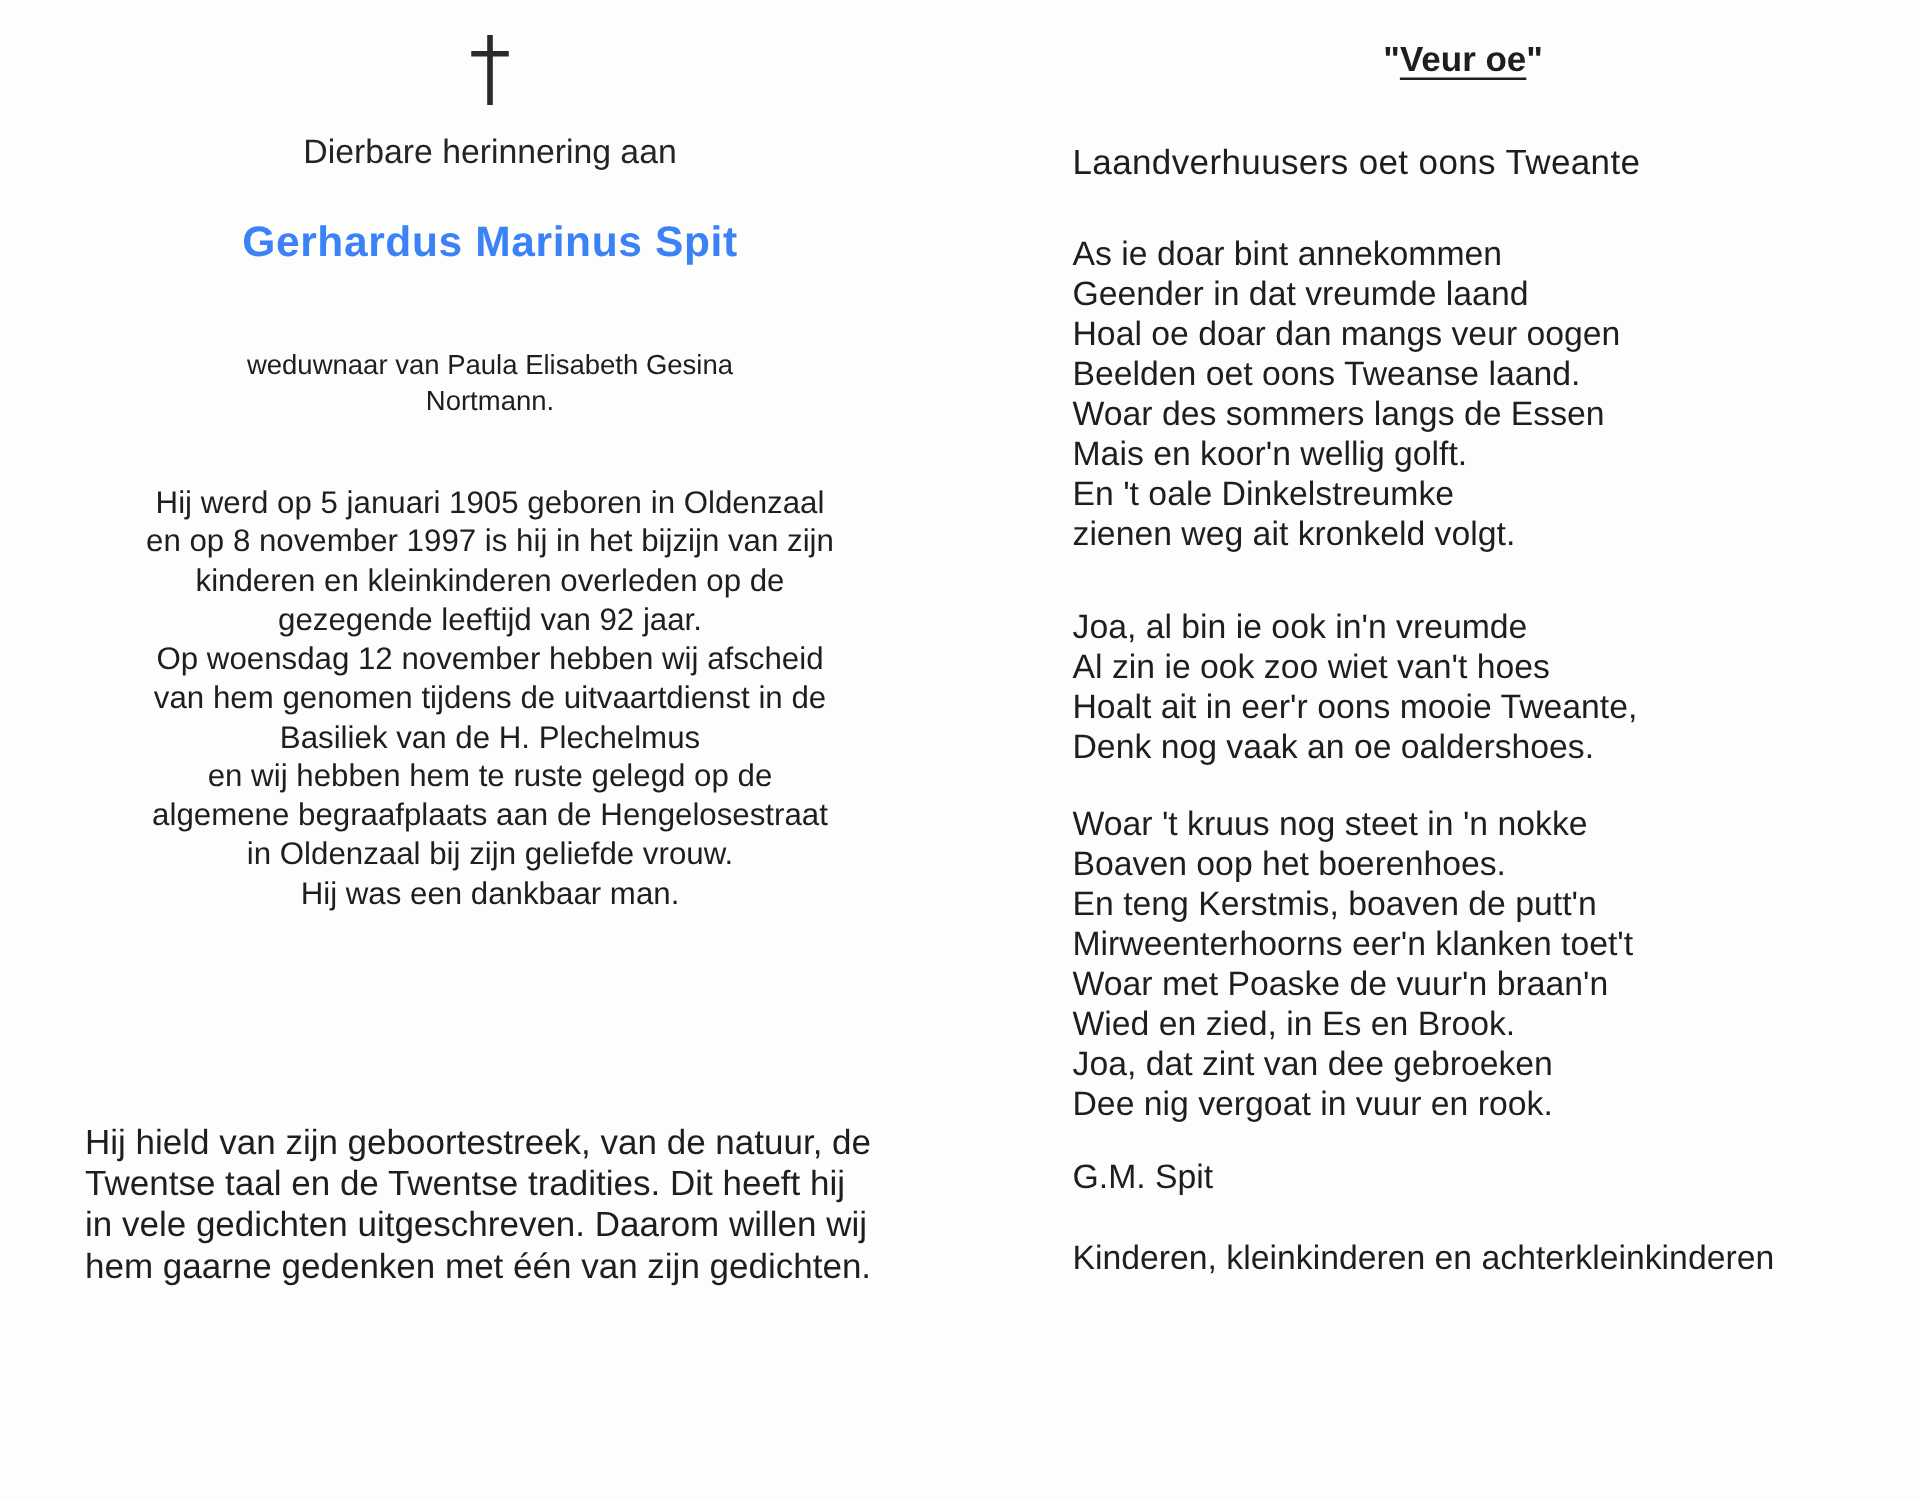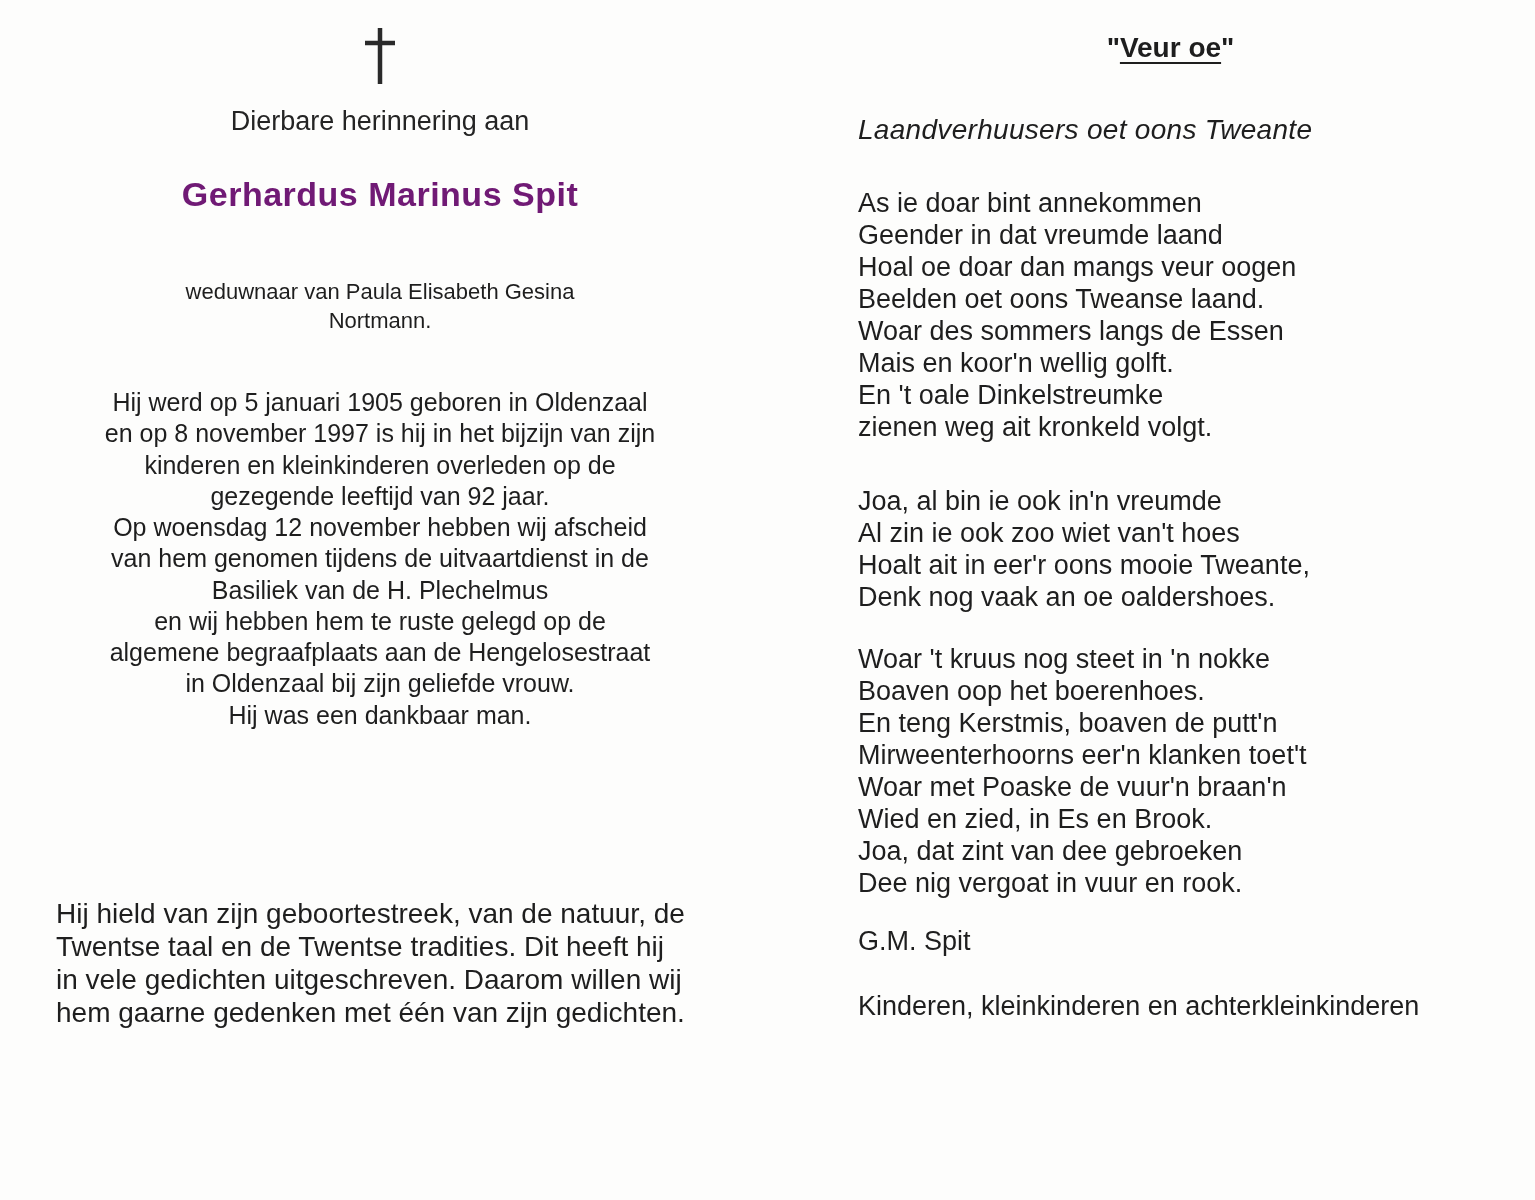--- a/index.html
+++ b/index.html
@@ -14,42 +14,42 @@
     color: #1e1e1e;
     position: relative;
     overflow: hidden;
   }
   .page-col {
     position: absolute;
     top: 0;
   }
   
   .left-col {
-    left: 56px;
+    left: 68px;
     width: 648px;
     text-align: center;
   }
   .cross-wrap {
     margin-top: 26px;
     height: 60px;
     display: flex;
     justify-content: center;
     align-items: flex-start;
   }
   .dedication {
     margin-top: 20px;
     font-size: 27px;
     color: #242424;
   }
   .deceased-name {
     margin-top: 38px;
     font-size: 34px;
     font-weight: bold;
     letter-spacing: 0.5px;
-    color: #701a75;
+    color: #3b82f6;
   }
   .widower {
     margin-top: 64px;
     font-size: 22px;
     line-height: 1.3;
   }
   .life-story {
     margin-top: 52px;
     font-size: 25px;
     line-height: 1.25;
@@ -72,21 +72,20 @@
     font-size: 28px;
     font-weight: bold;
   }
   .poem-title .u {
     text-decoration: underline;
     text-underline-offset: 5px;
   }
   .poem-subtitle {
     margin-top: 50px;
     font-size: 28px;
-    font-style: italic;
     letter-spacing: 0.3px;
   }
   .stanza {
     font-size: 27px;
     line-height: 1.185;
   }
   .stanza-1 { margin-top: 42px; }
   .stanza-2 { margin-top: 30px; }
   .stanza-3 { margin-top: 42px; }
   .poem-author {

